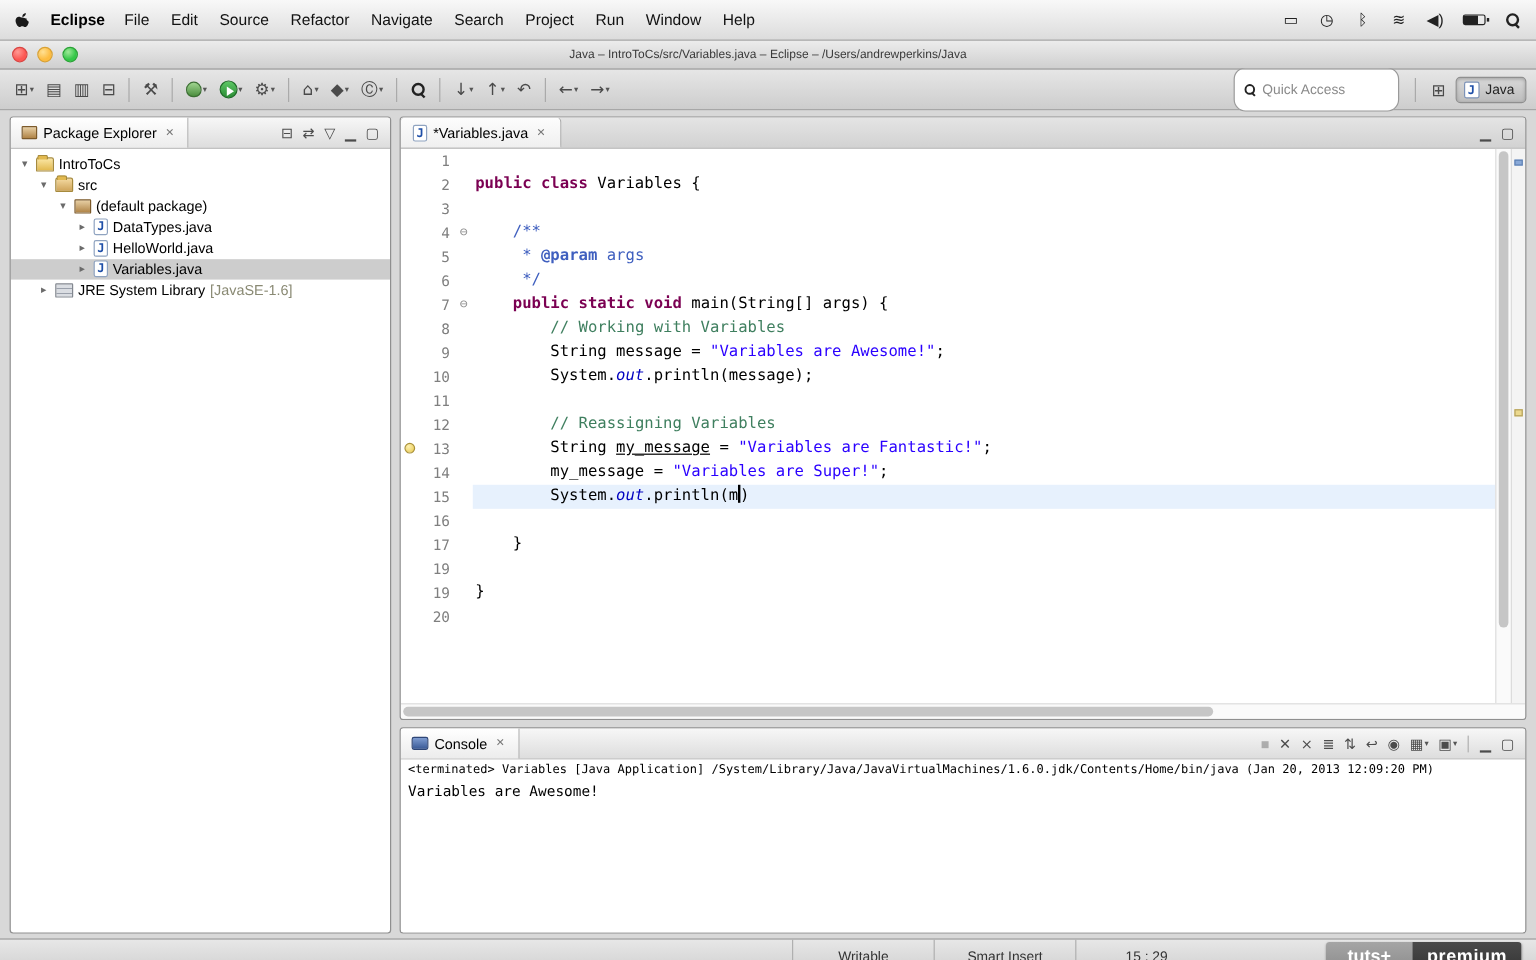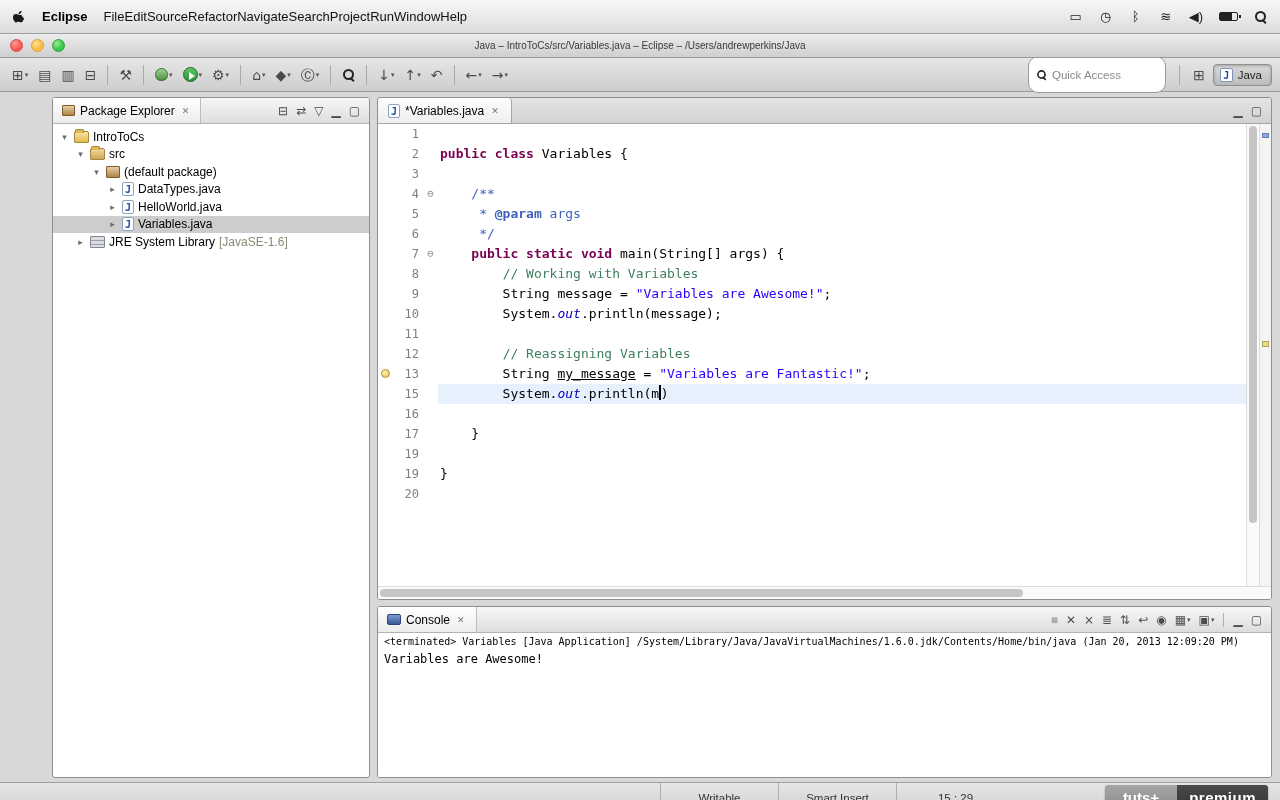--- a/index.html
+++ b/index.html
@@ -62,21 +62,21 @@
   .view-header { height:26px; flex:0 0 26px; display:flex; align-items:center; background:linear-gradient(#f7f7f7,#dddddd); border-bottom:1px solid #b3b3b3; }
   .view-tab { display:flex; align-items:center; gap:5px; height:100%; padding:0 9px; background:linear-gradient(#ffffff,#ececec); border-right:1px solid #bcbcbc; font-size:12px; }
   .close-x { font-size:9px; color:#777; padding:1px 2px; }
   .view-tools { margin-left:auto; display:flex; align-items:center; gap:2px; padding-right:6px; }
   .hd-btn { display:inline-flex; align-items:center; gap:1px; border:0; background:transparent; padding:1px 3px; }
   .hd-btn.disabled { opacity:.38; }
   .hd-glyph { font-size:12px; color:#4c4c4c; line-height:1; }
   .hd-sep { width:1px; height:14px; background:#b0b0b0; margin:0 4px; }
 
   
-  .explorer { width:318px; flex:0 0 318px;margin-left:44px; }
+  .explorer { width:318px; flex:0 0 318px; }
   .tree { padding-top:4px; overflow:hidden; flex:1; }
   .tree-row { display:flex; align-items:center; gap:4px; height:17.5px; white-space:nowrap; font-size:12px; }
   .tree-row.selected { background:#cdcdcd; }
   .tree-arrow { width:11px; font-size:9px; color:#6b6b6b; text-align:center; flex:0 0 11px; }
   .tree-icon { flex:0 0 auto; }
   .icon-project,.icon-srcfolder { width:15px; height:12px; background:linear-gradient(#fbe7a6,#e2b94f); border:1px solid #a68a3d; border-radius:2px 2px 1px 1px; position:relative; }
   .icon-project::before,.icon-srcfolder::before { content:""; position:absolute; left:0; top:-3px; width:7px; height:3px; background:#e2b94f; border:1px solid #a68a3d; border-bottom:0; border-radius:2px 2px 0 0; }
   .icon-srcfolder { background:linear-gradient(#f3d9a0,#cfa45a); }
   .icon-package { width:14px; height:12px; background:linear-gradient(#e7cfa4,#b08447); border:1px solid #7c5a2a; border-radius:1px; }
   .icon-jfile { width:12px; height:14px; background:#fff; border:1px solid #8fa3c0; border-radius:2px; color:#1f4fa8; font:bold 10px/13px "DejaVu Sans Mono",monospace; text-align:center; }
@@ -135,21 +135,21 @@
 </head>
 <body>
 
 <div class="menubar">
   <span class="apple">
     <svg viewBox="0 0 16 17">
         <path d="M11.6 0.8c-0.9 0.1-2 0.7-2.6 1.5-0.5 0.7-1 1.7-0.8 2.7 1 0.1 2.1-0.6 2.7-1.4 0.6-0.8 1-1.8 0.7-2.8zM8.3 5.6C7 5.6 5.7 4.8 4.6 4.8 3 4.8 1.2 6.1 1.2 8.7c0 3.1 2.2 6.5 3.9 6.5 0.9 0 1.7-0.8 3-0.8 1.3 0 1.9 0.8 3 0.8 1.7 0 3.6-3.2 3.6-5.4-1.8-0.9-2.4-2.2-2.4-3.4-1 0.4-2.5-0.8-4-0.8z"></path>
       </svg>
   </span>
   <span class="appname">Eclipse</span>
-  <span style="display:flex;">
+  <span style="display:flex;gap:18px;">
       <span class="menu-item">File</span>
       <span class="menu-item">Edit</span>
       <span class="menu-item">Source</span>
       <span class="menu-item">Refactor</span>
       <span class="menu-item">Navigate</span>
       <span class="menu-item">Search</span>
       <span class="menu-item">Project</span>
       <span class="menu-item">Run</span>
       <span class="menu-item">Window</span>
       <span class="menu-item">Help</span>
@@ -352,20 +352,21 @@
             <div class="code-row"><span class="anno"></span><span class="lnum">4</span><span class="fold">⊖</span><span class="ltext"><span class="tk-pl">    </span><span class="tk-doc">/**</span></span></div>
             <div class="code-row"><span class="anno"></span><span class="lnum">5</span><span class="fold"></span><span class="ltext"><span class="tk-pl">     </span><span class="tk-doc">* </span><span class="tk-doctag">@param</span><span class="tk-doc"> args</span></span></div>
             <div class="code-row"><span class="anno"></span><span class="lnum">6</span><span class="fold"></span><span class="ltext"><span class="tk-pl">     </span><span class="tk-doc">*/</span></span></div>
             <div class="code-row"><span class="anno"></span><span class="lnum">7</span><span class="fold">⊖</span><span class="ltext"><span class="tk-pl">    </span><span class="tk-kw">public static void</span><span class="tk-pl"> main(String[] args) {</span></span></div>
             <div class="code-row"><span class="anno"></span><span class="lnum">8</span><span class="fold"></span><span class="ltext"><span class="tk-pl">        </span><span class="tk-com">// Working with Variables</span></span></div>
             <div class="code-row"><span class="anno"></span><span class="lnum">9</span><span class="fold"></span><span class="ltext"><span class="tk-pl">        String message = </span><span class="tk-str">"Variables are Awesome!"</span><span class="tk-pl">;</span></span></div>
             <div class="code-row"><span class="anno"></span><span class="lnum">10</span><span class="fold"></span><span class="ltext"><span class="tk-pl">        System.</span><span class="tk-fld">out</span><span class="tk-pl">.println(message);</span></span></div>
             <div class="code-row"><span class="anno"></span><span class="lnum">11</span><span class="fold"></span><span class="ltext"></span></div>
             <div class="code-row"><span class="anno"></span><span class="lnum">12</span><span class="fold"></span><span class="ltext"><span class="tk-pl">        </span><span class="tk-com">// Reassigning Variables</span></span></div>
             <div class="code-row"><span class="anno"><span class="bulb"></span></span><span class="lnum">13</span><span class="fold"></span><span class="ltext"><span class="tk-pl">        String </span><span class="tk-pl tk-u">my_message</span><span class="tk-pl"> = </span><span class="tk-str">"Variables are Fantastic!"</span><span class="tk-pl">;</span></span></div>
+            <div class="code-row"><span class="anno"></span><span class="lnum">14</span><span class="fold"></span><span class="ltext"><span class="tk-pl">        my_message = </span><span class="tk-str">"Variables are Super!"</span><span class="tk-pl">;</span></span></div>
             <div class="code-row current"><span class="anno"></span><span class="lnum">15</span><span class="fold"></span><span class="ltext"><span class="tk-pl">        System.</span><span class="tk-fld">out</span><span class="tk-pl">.println(m</span><span class="caret"></span><span class="tk-pl">)</span></span></div>
             <div class="code-row"><span class="anno"></span><span class="lnum">16</span><span class="fold"></span><span class="ltext"></span></div>
             <div class="code-row"><span class="anno"></span><span class="lnum">17</span><span class="fold"></span><span class="ltext"><span class="tk-pl">    }</span></span></div>
             <div class="code-row"><span class="anno"></span><span class="lnum">19</span><span class="fold"></span><span class="ltext"></span></div>
             <div class="code-row"><span class="anno"></span><span class="lnum">19</span><span class="fold"></span><span class="ltext"><span class="tk-pl">}</span></span></div>
             <div class="code-row"><span class="anno"></span><span class="lnum">20</span><span class="fold"></span><span class="ltext"></span></div>
           </div>
         <div class="editor-vscroll">
             <div class="vthumb"></div>
           </div>

